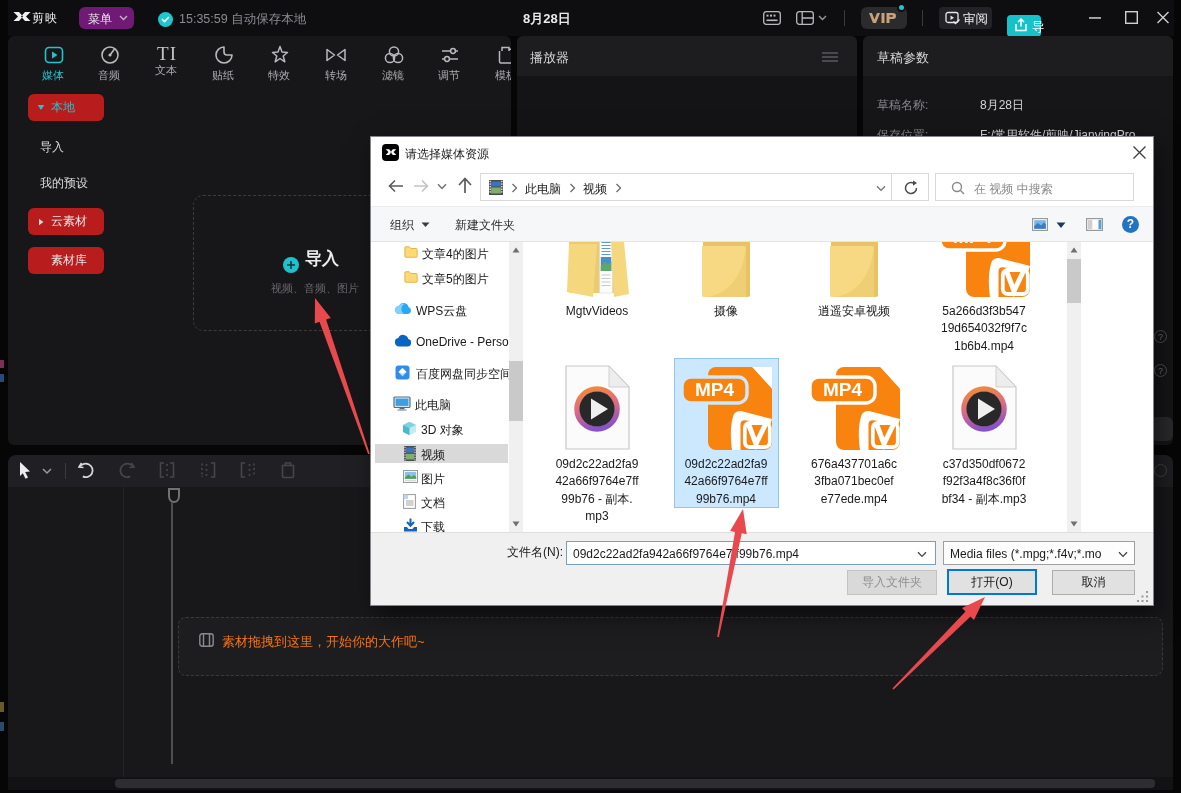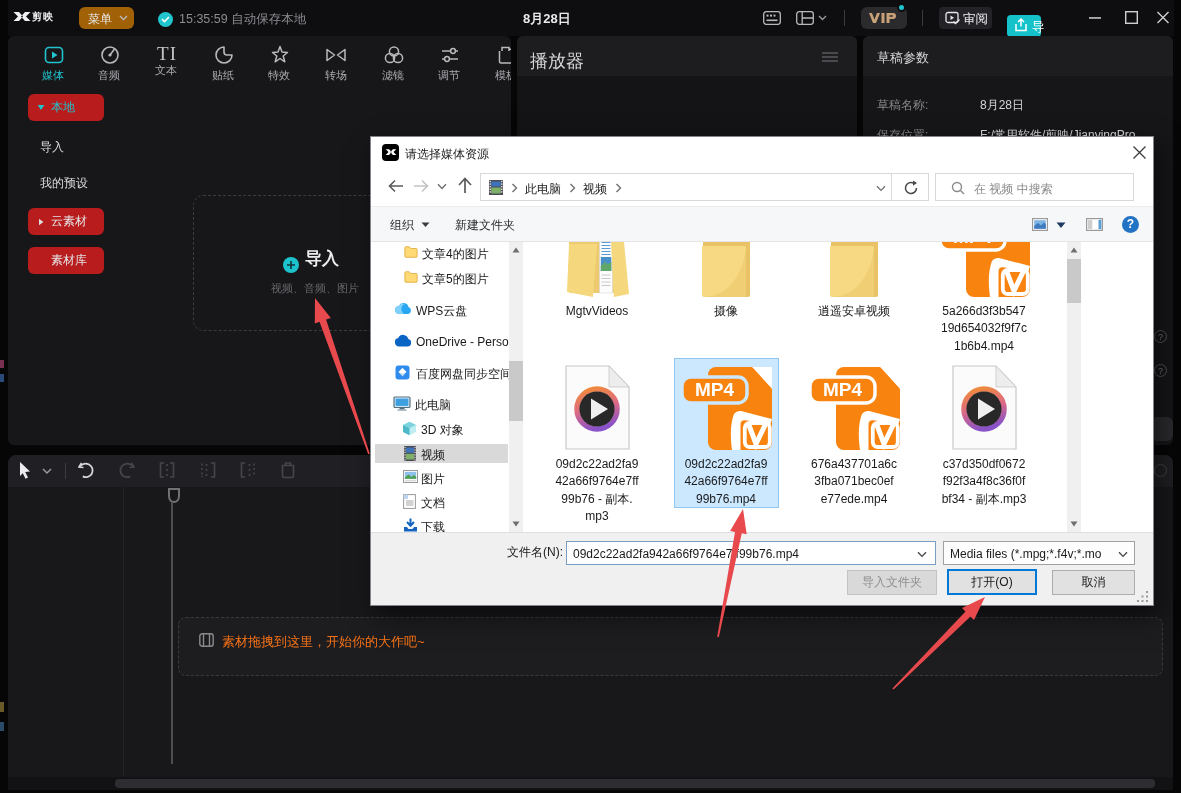--- a/index.html
+++ b/index.html
@@ -25,22 +25,22 @@
 .mi span{display:block;font-size:11px;color:#ababaf;margin-top:-1px}
 .tbi{position:absolute;top:6px}
 </style></head>
 <body>
 <div id="stage">
 
 <div id="topbar"></div>
 <svg class="abs" style="left:13px;top:10px" width="18" height="16" viewBox="0 0 18 16">
  <path d="M0.5,2 L6,2 L10,6.5 L6,11 L0.5,11 L5,6.5 Z M17.5,2 L12,2 L8,6.5 L12,11 L17.5,11 L13,6.5 Z" fill="#f0f0f2"></path>
 </svg>
-<div class="txt" style="left:32px;top:10px;font-size:10px;font-weight:bold;color:#f2f2f4;letter-spacing:1px">剪映</div>
-<div class="abs" style="left:79px;top:7px;width:55px;height:22px;background:#a16207;border-radius:6px">
+<div class="txt" style="left:32px;top:10px;font-size:12px;font-weight:normal;color:#f2f2f4;letter-spacing:1px">剪映</div>
+<div class="abs" style="left:79px;top:7px;width:55px;height:22px;background:#701a75;border-radius:6px">
  <span style="position:absolute;left:9px;top:4px;font-size:12px;color:#e8e8ea">菜单</span>
  <svg style="position:absolute;right:6px;top:8px" width="9" height="6" viewBox="0 0 9 6">
         <path d="M1,1 L4.5,4.5 L8,1" stroke="#b9b9bd" stroke-width="1.4" fill="none"></path>
       </svg>
 </div>
 <div class="abs" style="left:158px;top:12px;width:15px;height:15px;border-radius:50%;background:#20c5cd">
  <svg style="position:absolute;left:3px;top:4px" width="9" height="7" viewBox="0 0 9 7">
         <path d="M1,3.2 L3.5,5.6 L8,1" stroke="#fff" stroke-width="1.6" fill="none"></path>
       </svg>
 </div>
@@ -166,21 +166,21 @@
   <svg style="position:absolute;left:3px;top:3px" width="10" height="10" viewBox="0 0 10 10">
           <path d="M5,1 L5,9 M1,5 L9,5" stroke="#10343a" stroke-width="1.6"></path>
         </svg>
  </div>
  <div class="txt" style="left:297px;top:211px;font-size:17px;color:#ececee;font-weight:bold">导入</div>
  <div class="txt" style="left:263px;top:245px;font-size:11px;color:#68686d">视频、音频、图片</div>
 </div>
 
 <div class="panel" style="left:517px;top:36px;width:340px;height:409px;background:#141417">
  <div class="phead"></div>
- <div class="txt" style="left:13px;top:13px;font-size:18px;color:#d8d8da">播放器</div>
+ <div class="txt" style="left:13px;top:13px;font-size:13px;color:#d8d8da">播放器</div>
  <svg style="position:absolute;left:305px;top:16px" width="16" height="10" viewBox="0 0 16 10">
   <path d="M0,1 H16 M0,5 H16 M0,9 H16" stroke="#5a5a5e" stroke-width="1.4"></path>
  </svg>
 </div>
 
 <div class="panel" style="left:863px;top:36px;width:310px;height:409px;background:#161619">
  <div class="phead"></div>
  <div class="txt" style="left:14px;top:13px;font-size:13px;color:#d8d8da;font-weight:normal">草稿参数</div>
  <div class="txt" style="left:14px;top:61px;font-size:12px;color:#85858a">草稿名称:</div>
  <div class="txt" style="left:117px;top:61px;font-size:12px;color:#d6d6d8">8月28日</div>

